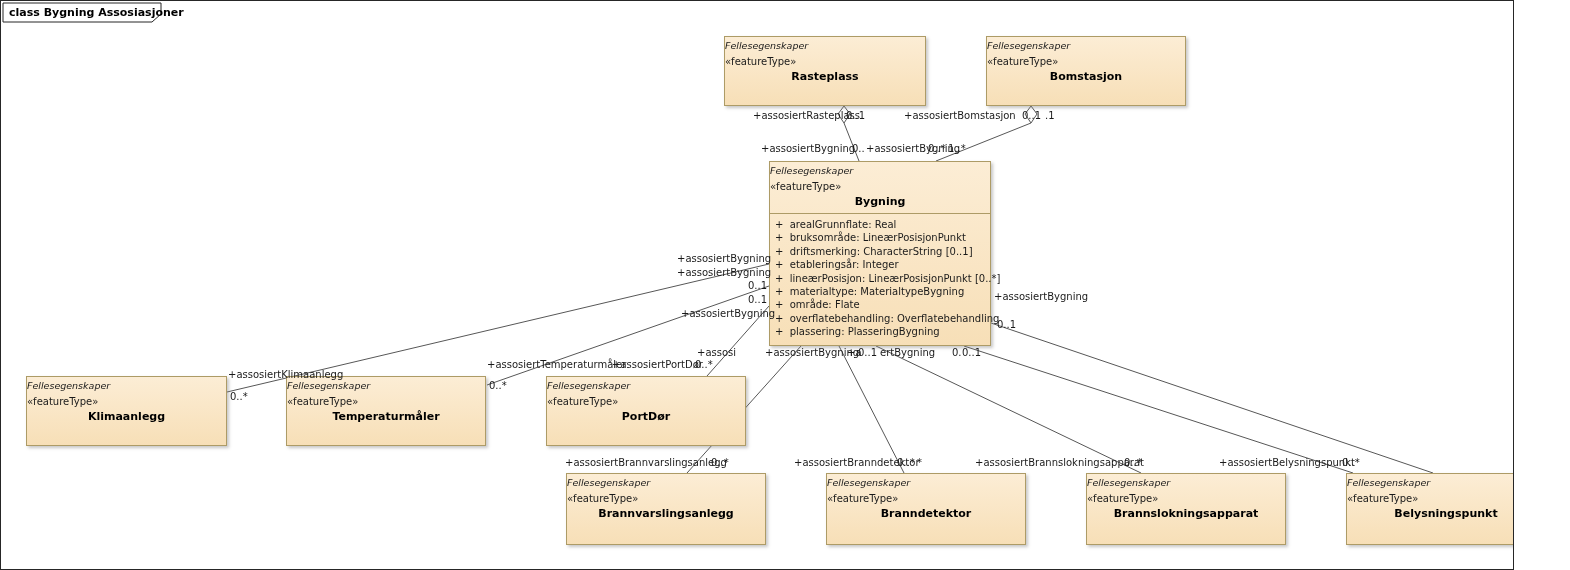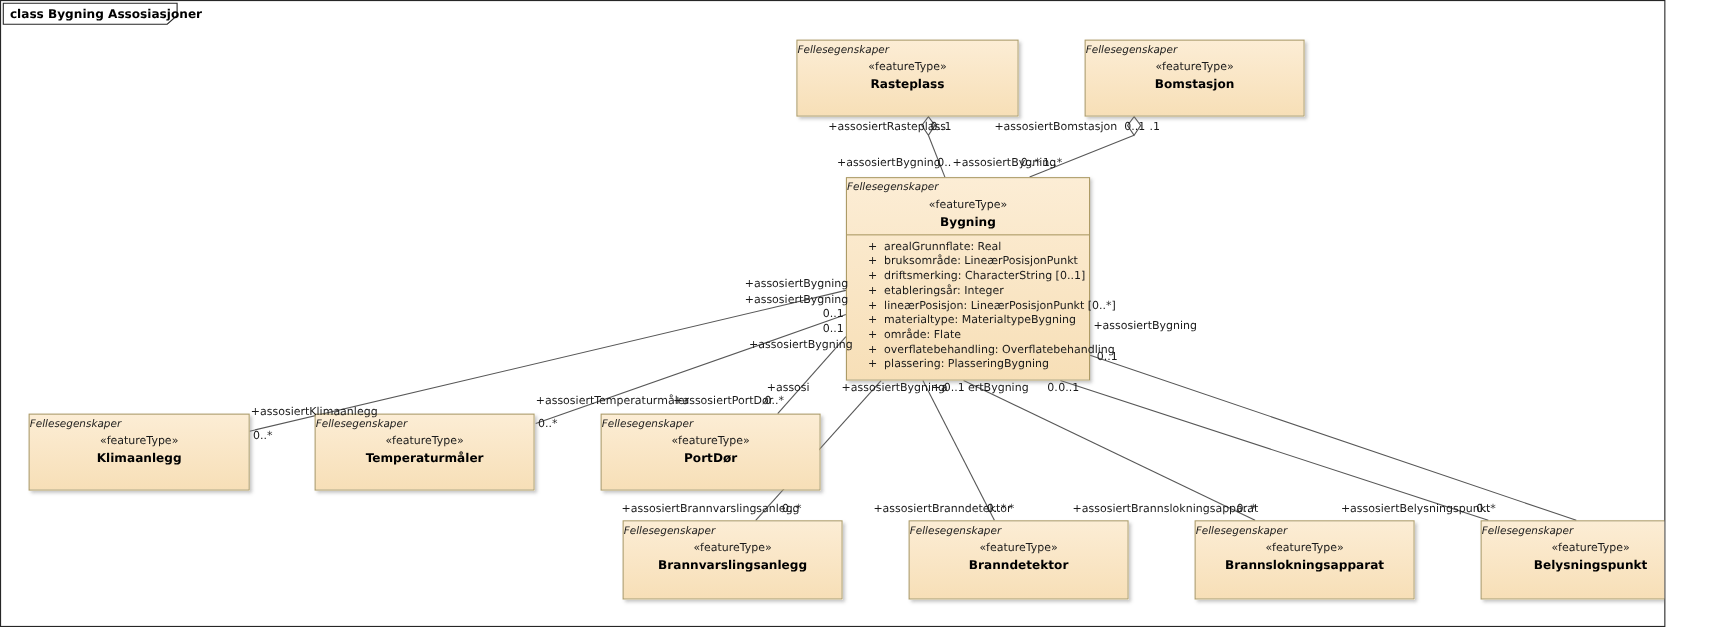--- a/index.html
+++ b/index.html
@@ -20,24 +20,24 @@
   .uml-class {
     position:absolute;
     background:linear-gradient(180deg,#FCEDD5 0%,#F7DFB7 100%);
     border:1px solid #AD9B66;
     box-shadow:2px 2px 3px rgba(130,130,130,0.45);
   }
   .cls-meta {
     font-style:italic; font-size:9.5px; text-align:left;
     padding:3px 5px 0 0; color:#1a1a1a; white-space:nowrap;
   }
-  .cls-stereo { font-size:10px; text-align:center; margin-top:5px; color:#1a1a1a; }
+  .cls-stereo { font-size:10px; margin-top:5px; color:#1a1a1a; }
   .cls-name   { font-size:11px; font-weight:bold; text-align:center; margin-top:3px; color:#000; }
   .attr-sep   { border-top:1px solid #AD9B66; margin-top:5px; }
-  .attrs      { padding:4px 2px 0 19px; }
+  .attrs      { padding:4px 2px 0 5px; }
   .attr       { font-size:10px; line-height:13.4px; white-space:pre; color:#1a1a1a; }
 
   .edge-label {
     position:absolute; font-size:10px; color:#1a1a1a; white-space:nowrap;
   }
 </style>
 </head>
 <body>
 
 <div class="canvas">

